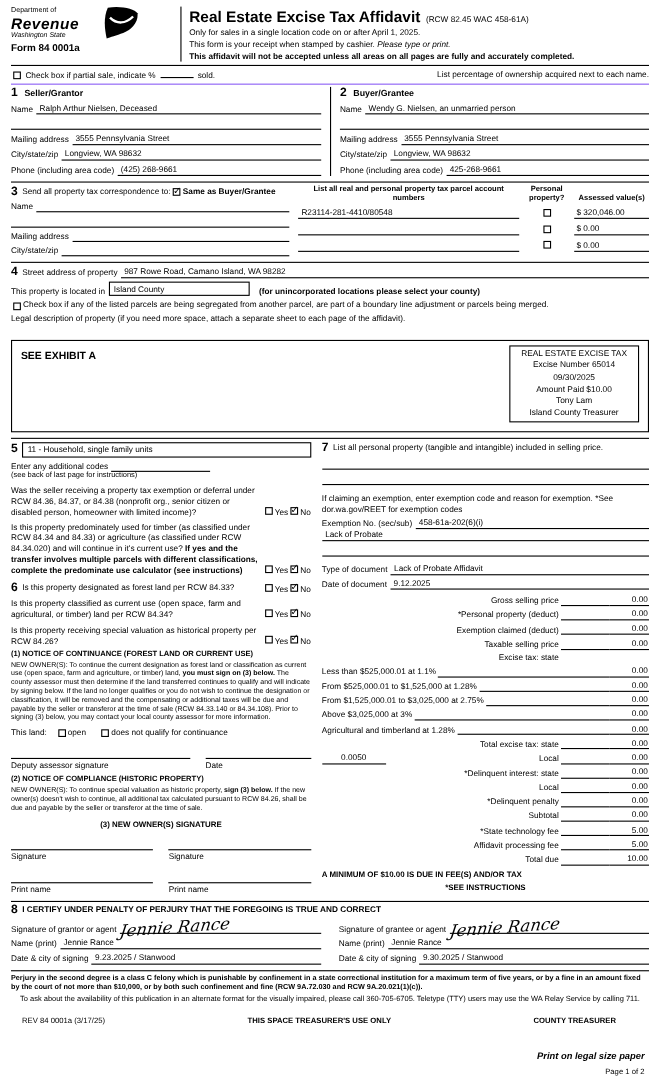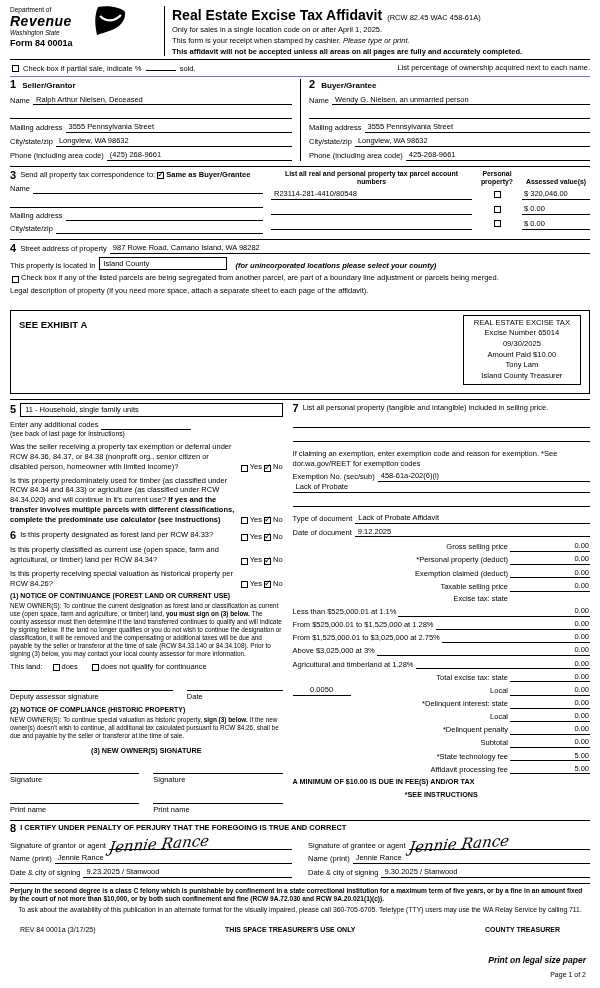--- a/index.html
+++ b/index.html
@@ -42,34 +42,34 @@
 .tblh .c1{flex:1;text-align:center}
 .c2{flex:0 0 50px;text-align:center}
 .c3{flex:0 0 68px;text-align:center}
 .tblr{display:flex;align-items:flex-end;margin-top:4px}
 .tblr .c1{flex:1;border-bottom:1px solid #000;min-height:10px;text-align:left}
 .tblr .c2{align-self:center}
 .tblr .c3{border-bottom:1px solid #000;min-height:10px;text-align:left;padding-left:2px}
 .sec4{padding:3px 0 5px;border-bottom:1px solid #000}
 .located{display:flex;align-items:flex-end;margin-top:3px}
 .county-box{border:1px solid #000;width:128px;padding:1px 3px;margin:0 4px}
-.loc-note{font-style:italic;font-weight:bold;padding-left:4px}
+.loc-note{font-weight:bold;padding-left:4px}
 .seg{margin-top:3px;display:flex;align-items:flex-end}
 .legal-lbl{margin-top:3px}
 .legal-box{border:1px solid #000;height:84px;position:relative;margin-top:14px}
 .exhibit{position:absolute;left:8px;top:8px;font-weight:bold;font-size:9.5px}
 .stamp{position:absolute;right:8px;top:4px;border:1.5px solid #000;padding:2px 10px;text-align:center;font-size:7.6px;line-height:1.4}
 .main{display:flex;gap:10px;padding:3px 0 5px;border-bottom:1px solid #000}
 .lcol{width:47%;flex:0 0 auto}
 .rcol{flex:1}
 .sec5-head{display:flex;align-items:center;margin-bottom:2px}
 .use-box{border:1px solid #000;padding:1px 4px;flex:1;min-height:12px}
 .qa{display:flex;margin-top:4px}
 .q{flex:1}
-.yn{white-space:nowrap;margin-left:3px;align-self:flex-end;display:flex;align-items:flex-end}
+.yn{white-space:nowrap;margin-left:3px;align-self:flex-end;display:flex;align-items:flex-start}
 .small-note{font-size:6.8px}
 .ntitle{font-weight:bold;margin-top:4px;font-size:6.9px}
 .nbody{font-size:6.4px;line-height:1.25;margin-top:1px}
 .land{display:flex;align-items:center;margin-top:4px;flex-wrap:wrap}
 .sigpair{display:flex;gap:14px;margin-top:9px}
 .sigcol{flex:1}
 .sigline{border-bottom:1px solid #000;height:10px}
 .siglbl{margin-top:1px}
 .sig3-head{text-align:center;font-weight:bold;margin-top:6px;font-size:7.2px}
 .tax-row{display:flex;align-items:flex-end;margin-top:2.4px}
@@ -328,21 +328,21 @@
       <div class="ntitle">(1) NOTICE OF CONTINUANCE (FOREST LAND OR CURRENT USE)</div>
       <div class="nbody">
         <span>NEW OWNER(S): To continue the current designation as forest land or classification as current use (open space, farm and agriculture, or timber) land,</span>
         <b>you must sign on (3) below.</b>
         <span>The county assessor must then determine if the land transferred continues to qualify and will indicate by signing below. If the land no longer qualifies or you do not wish to continue the designation or classification, it will be removed and the compensating or additional taxes will be due and payable by the seller or transferor at the time of sale (RCW 84.33.140 or 84.34.108). Prior to signing (3) below, you may contact your local county assessor for more information.</span>
       </div>
 
       <div class="land">
         <span>This land:</span>
         <span class="cb" style="margin-left:10px"></span>
-        <span>does</span>
+        <span>open</span>
         <span class="cb" style="margin-left:14px"></span>
         <span>does not qualify for continuance</span>
       </div>
 
       <div class="sigpair">
         <div class="sigcol" style="flex:1.7">
           <div class="sigline"></div>
           <div class="siglbl">Deputy assessor signature</div>
         </div>
         <div class="sigcol">
@@ -491,20 +491,25 @@
         </div>
         <div class="tax-row right">
           <span class="tl">*State technology fee</span>
             <span class="leader fix"></span>
             <span class="tv">5.00</span>
         </div>
         <div class="tax-row right">
           <span class="tl">Affidavit processing fee</span>
             <span class="leader fix"></span>
             <span class="tv">5.00</span>
+        </div>
+        <div class="tax-row right">
+          <span class="tl">Total due</span>
+            <span class="leader fix"></span>
+            <span class="tv">10.00</span>
         </div>
       </div>
 
       <div class="min-note">A MINIMUM OF $10.00 IS DUE IN FEE(S) AND/OR TAX</div>
       <div class="min-note center">*SEE INSTRUCTIONS</div>
     </div>
   </div>
 
   <div class="sec8">
     <div class="sec8-head">

